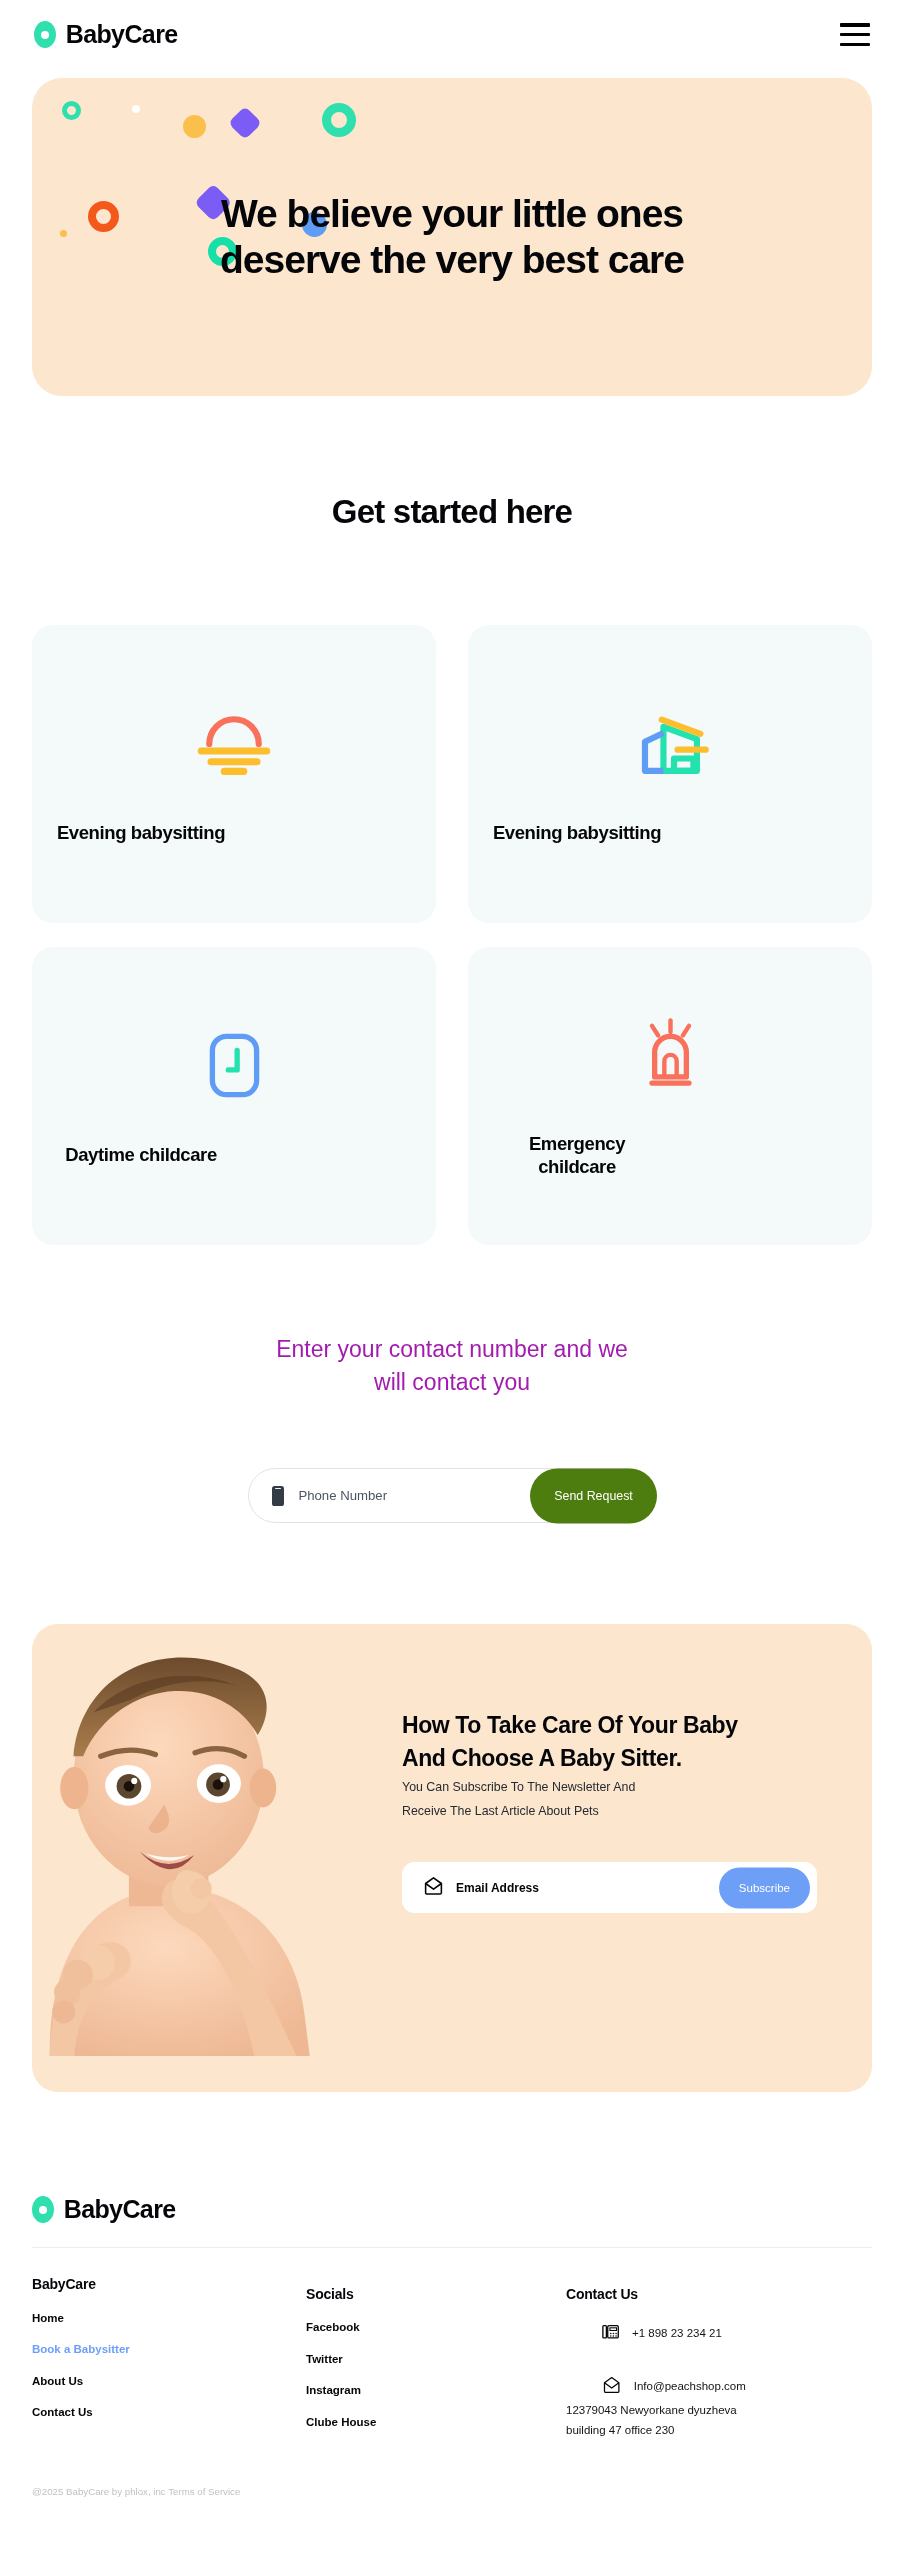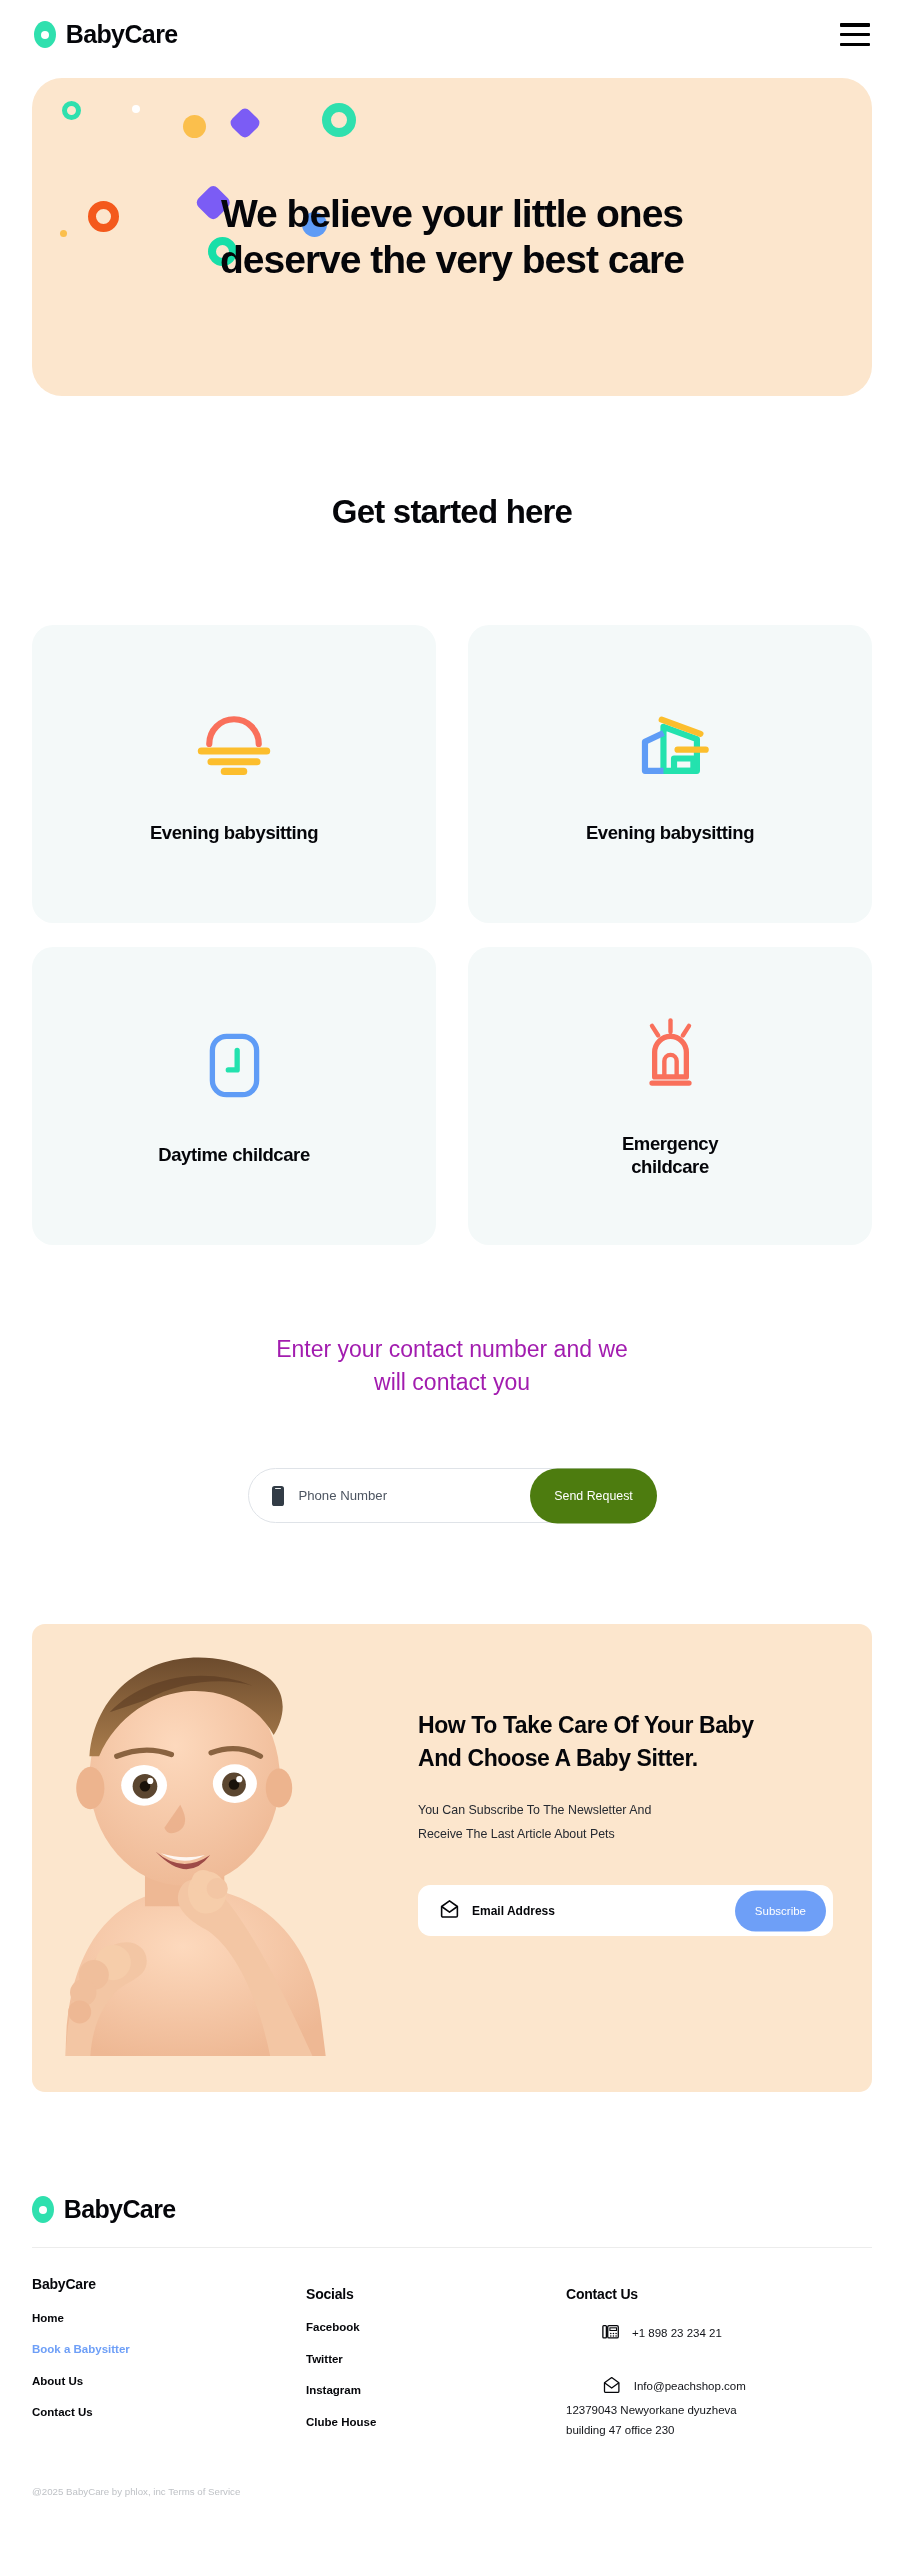--- a/index.html
+++ b/index.html
@@ -102,21 +102,20 @@
     grid-template-columns: 1fr 1fr;
     column-gap: 32px;
     row-gap: 24px;
   }
   .card {
     background: #f4f9f9;
     border-radius: 21px;
     height: 298px;
     display: flex;
     flex-direction: column;
-    align-items: center;
     justify-content: center;
     text-align: center;
     padding: 0 21px;
     cursor: pointer;
   }
   .card-icon { height: 81px; display: flex; align-items: center; justify-content: center; }
   .card-label {
     margin-top: 37px;
     font-size: 18.5px;
     font-weight: 800;
@@ -182,25 +181,24 @@
     cursor: pointer;
     display: flex; align-items: center; justify-content: center;
     font-family: "Liberation Sans", sans-serif;
   }
 
   
   .cta {
     margin: 101px 32px 0 32px;
     height: 468px;
     background: #fce6cd;
-    border-radius: 13px;
+    border-radius: 26px;
     position: relative;
     overflow: hidden;
     display: flex;
-    padding-left: 16px;
   }
   .cta-photo {
     width: 335px;
     height: 100%;
     position: relative;
     flex: none;
     overflow: hidden;
   }
   .cta-text {
     flex: 1;
@@ -208,21 +206,20 @@
   }
   .cta-title {
     font-size: 23px;
     font-weight: 800;
     letter-spacing: -0.4px;
     line-height: 1.42;
     color: #05060a;
     max-width: 468px;
   }
   .cta-sub {
-    margin-top: 23px;
     font-size: 12.4px;
     line-height: 1.95;
     color: #262a31;
   }
   .email-bar {
     margin-top: 39px;
     width: 415px;
     height: 51px;
     background: #fff;
     border-radius: 12.4px;

